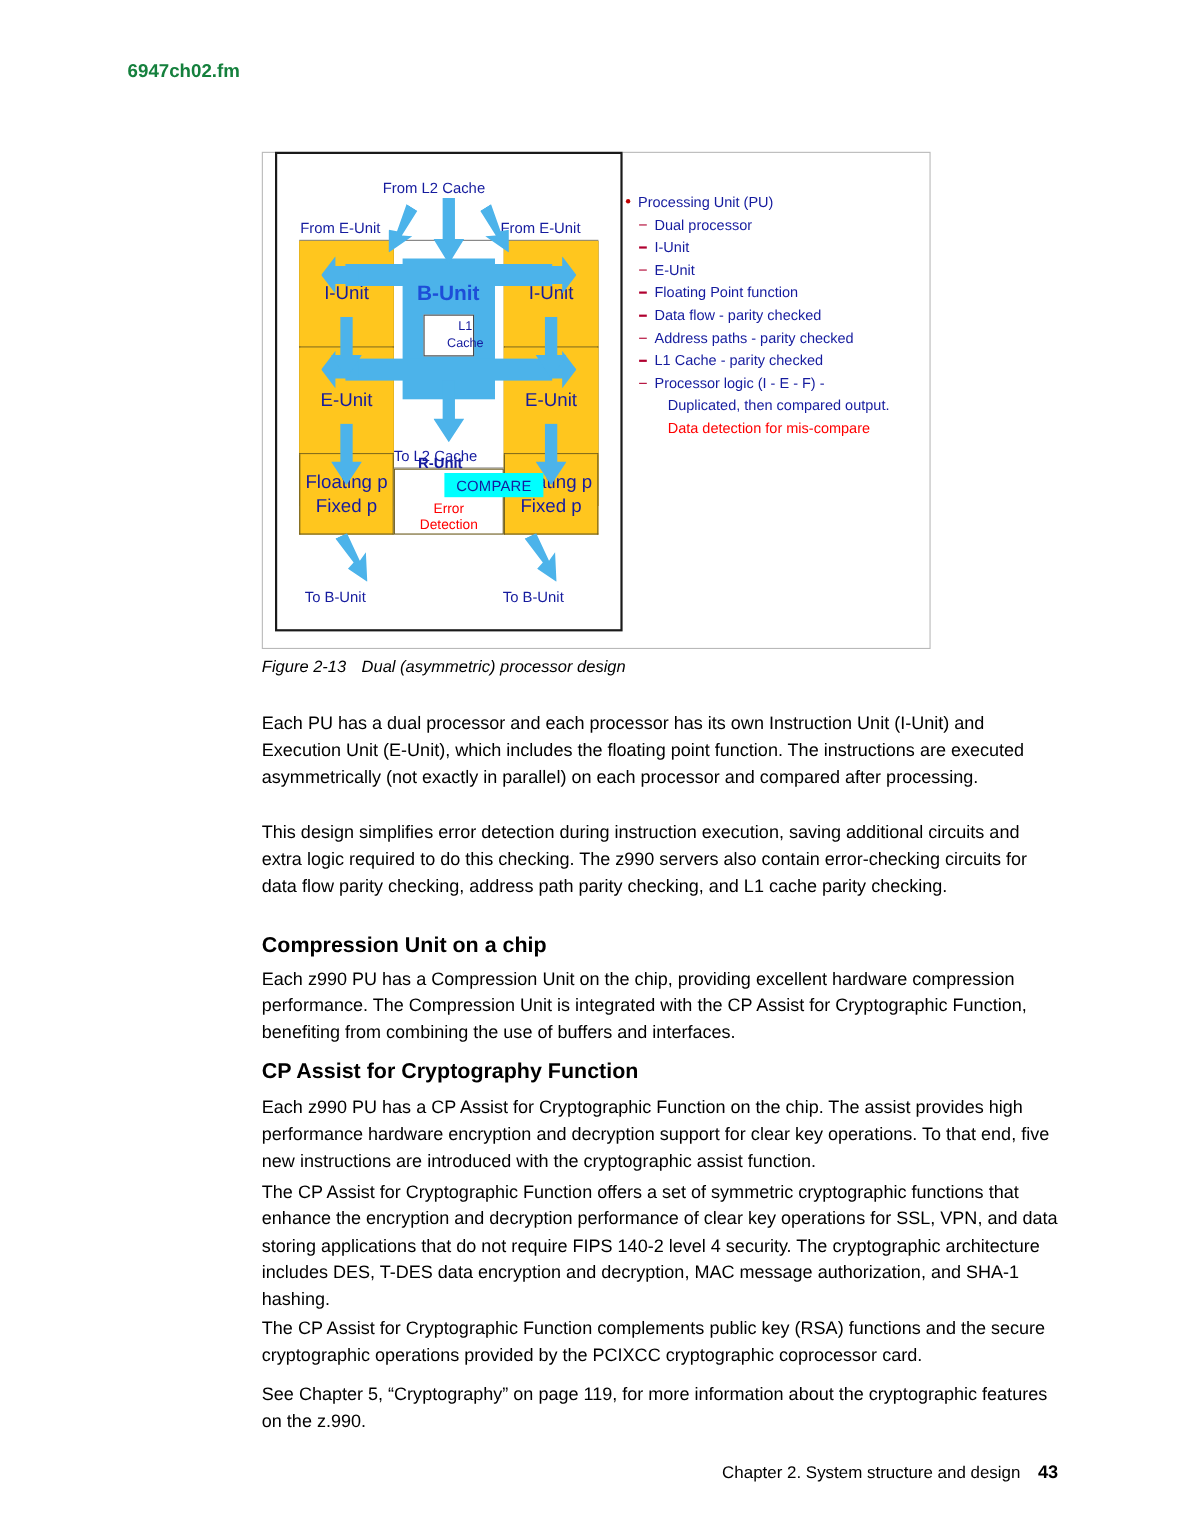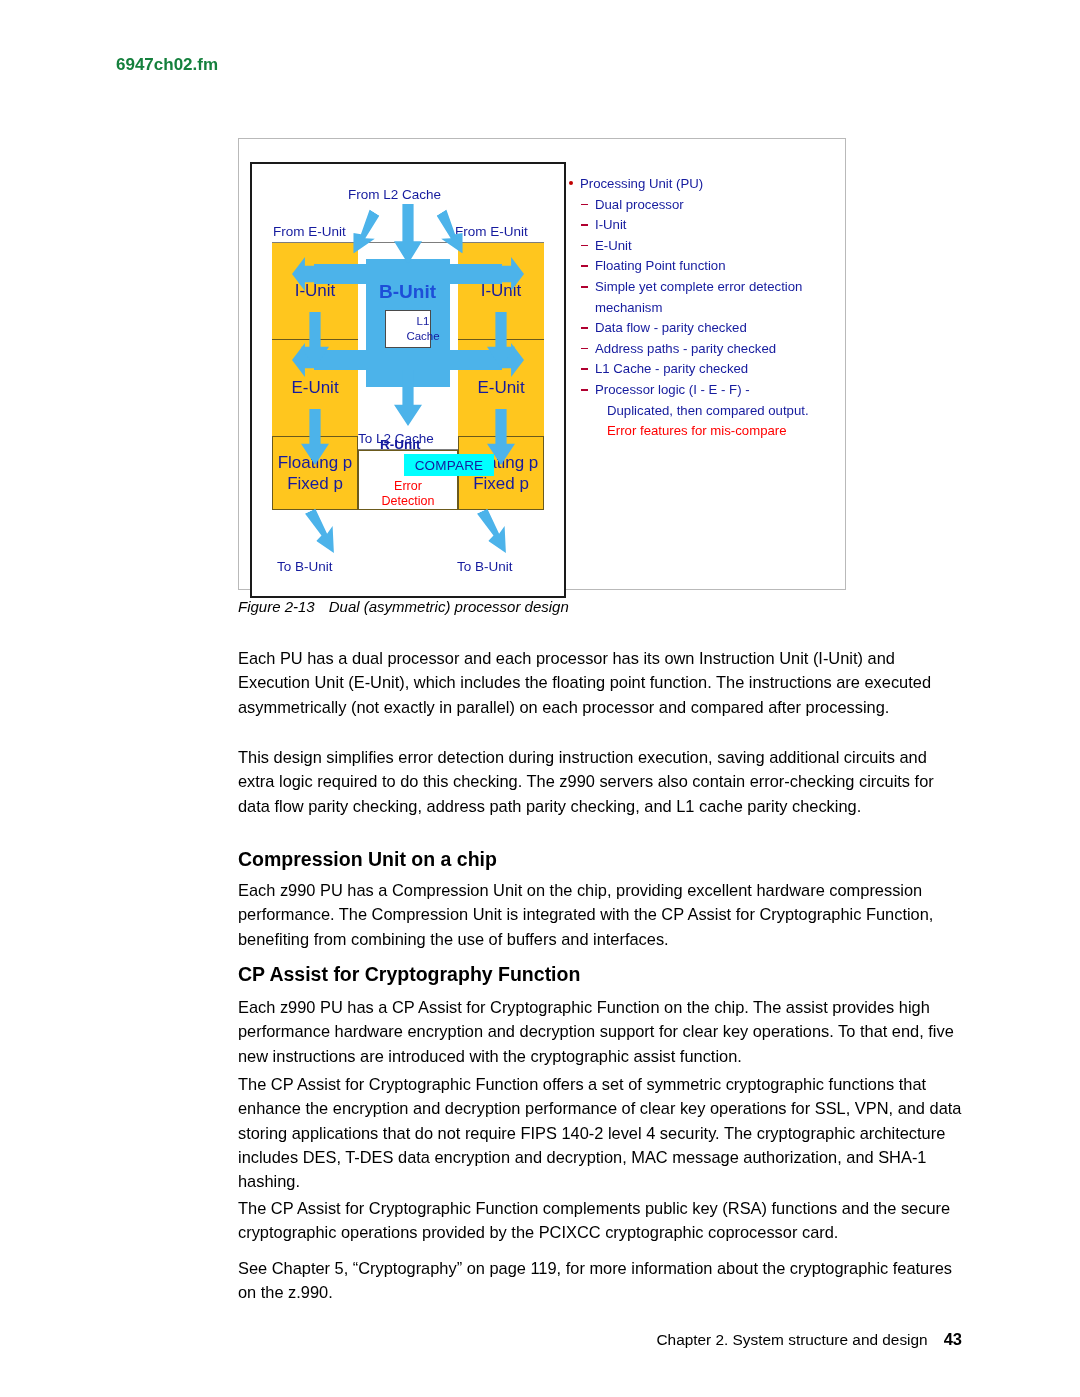--- a/index.html
+++ b/index.html
@@ -49,21 +49,21 @@
   #figure-outer {
     position: absolute;
     inset: 0;
     border: 1px solid #b9b9b9;
     box-sizing: border-box;
     background: #ffffff;
   }
   #diagram-frame {
     position: absolute;
     left: 12px;
-    top: 24px;
+    top: 0;
     width: 316px;
     height: 436px;
     border: 2px solid #1a1a1a;
     box-sizing: border-box;
     background: #ffffff;
   }
 
   .lbl {
     position: absolute;
     color: #151b9e;
@@ -360,27 +360,26 @@
     <div class="lbl" style="left:25px; top:396px;">To B-Unit</div>
     <div class="lbl" style="left:205px; top:396px;">To B-Unit</div>
   </div>
 
   <div id="bullet-list">
     <div class="b0">Processing Unit (PU)</div>
     <div class="b1">Dual processor</div>
     <div class="b1">I-Unit</div>
     <div class="b1">E-Unit</div>
     <div class="b1">Floating Point function</div>
-    <div class="b1">Simple yet complete error detection mechanism</div>
     <div class="b1">Data flow - parity checked</div>
     <div class="b1">Address paths - parity checked</div>
     <div class="b1">L1 Cache - parity checked</div>
     <div class="b1">Processor logic (I - E - F) -</div>
     <div class="b2">Duplicated, then compared output.</div>
-    <div class="b2 red">Error features for mis-compare</div>
+    <div class="b2 red">Data detection for mis-compare</div>
   </div>
 </div>
 
 <div id="figure-caption">
   <span class="cap-num">Figure 2-13</span><span>Dual (asymmetric) processor design</span>
 </div>
 
 <div class="para" style="top:646px;">Each PU has a dual processor and each processor has its own Instruction Unit (I-Unit) and Execution Unit (E-Unit), which includes the floating point function. The instructions are executed asymmetrically (not exactly in parallel) on each processor and compared after processing.</div>
 <div class="para" style="top:745px;">This design simplifies error detection during instruction execution, saving additional circuits and extra logic required to do this checking. The z990 servers also contain error-checking circuits for data flow parity checking, address path parity checking, and L1 cache parity checking.</div>
 

